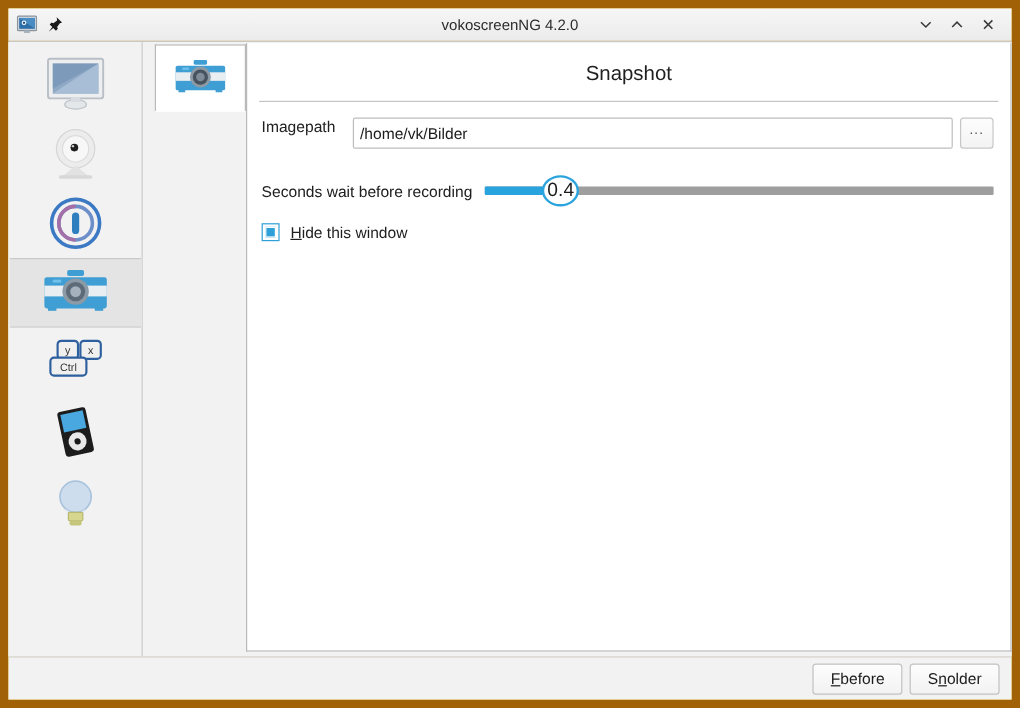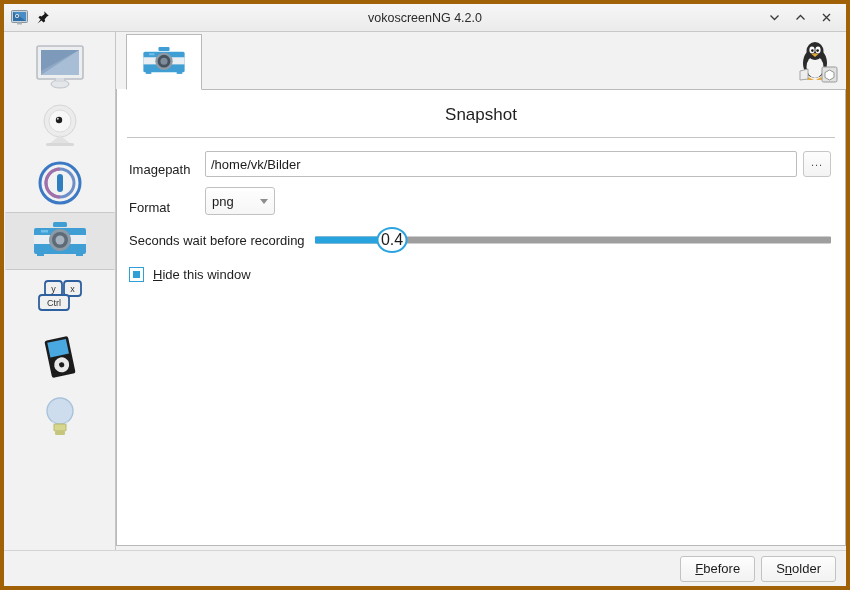--- a/index.html
+++ b/index.html
@@ -11,21 +11,21 @@
     background: #ffffff;
     font-family: "Liberation Sans", sans-serif;
     -webkit-font-smoothing: antialiased;
   }
 
   #app {
     position: relative;
     width: 850px;
     height: 590px;
     background: #eab308;
-    border: 4px solid #a16207;
+    border: 7px solid #a16207;
     display: flex;
     flex-direction: column;
   }
 
   
   .titlebar {
     position: relative;
     height: 28px;
     min-height: 28px;
     background: linear-gradient(to bottom, #f6f6f6 0%, #ebebeb 100%);
@@ -109,21 +109,21 @@
     flex-direction: column;
     padding: 2px 0 0 0;
     background: #f2f2f2;
   }
 
   .tabwrap {
     position: relative;
     margin: 0 0 0 0;
     flex: 1;
     display: flex;
-    flex-direction: column;
+    flex-direction: row;
     min-height: 0;
   }
 
   
   .tabstrip {
     position: relative;
     height: 56px;
     min-height: 56px;
     display: flex;
     align-items: flex-end;
@@ -184,21 +184,21 @@
     background: #c4c4c4;
     margin: 0 10px 0 10px;
   }
 
   .form {
     padding: 13px 14px 0 12px;
   }
 
   .row {
     display: flex;
-    align-items: flex-end;
+    align-items: flex-start;
     margin-bottom: 10px;
   }
   .lbl {
     font-size: 13px;
     color: #202020;
     white-space: nowrap;
   }
   .lbl-imagepath { width: 76px; }
   .lbl-format { width: 76px; }
 
@@ -251,21 +251,21 @@
     width: 0; height: 0;
     border-left: 4px solid transparent;
     border-right: 4px solid transparent;
     border-top: 5px solid #8d8d8d;
   }
 
   
   .sliderrow {
     display: flex;
     align-items: center;
-    margin-top: 12px;
+    margin-top: 22px;
     margin-bottom: 14px;
   }
   .slider-label {
     font-size: 13px;
     color: #202020;
     white-space: nowrap;
     margin-right: 10px;
   }
   .slider {
     position: relative;
@@ -549,27 +549,20 @@
           <div class="page-rule"></div>
 
           <div class="form">
 
             <div class="row">
               <span class="lbl lbl-imagepath">Imagepath</span>
               <input class="txtinput" type="text" placeholder="" value="/home/vk/Bilder" style="">
               <div class="dotsbtn">...</div>
             </div>
 
-            <div class="row">
-              <span class="lbl lbl-format">Format</span>
-              <div class="combo">
-                <span class="cval">png</span>
-                <span class="carrow"></span>
-              </div>
-            </div>
 
             <div class="sliderrow">
               <span class="slider-label">Seconds wait before recording</span>
               <div class="slider">
                 <div class="track-bg"></div>
                 <div class="track-fill" id="track-fill" style="width: 15%;"></div>
                 <div class="handle" id="slider-handle" style="left: 15%;">0.4</div>
               </div>
             </div>
 

